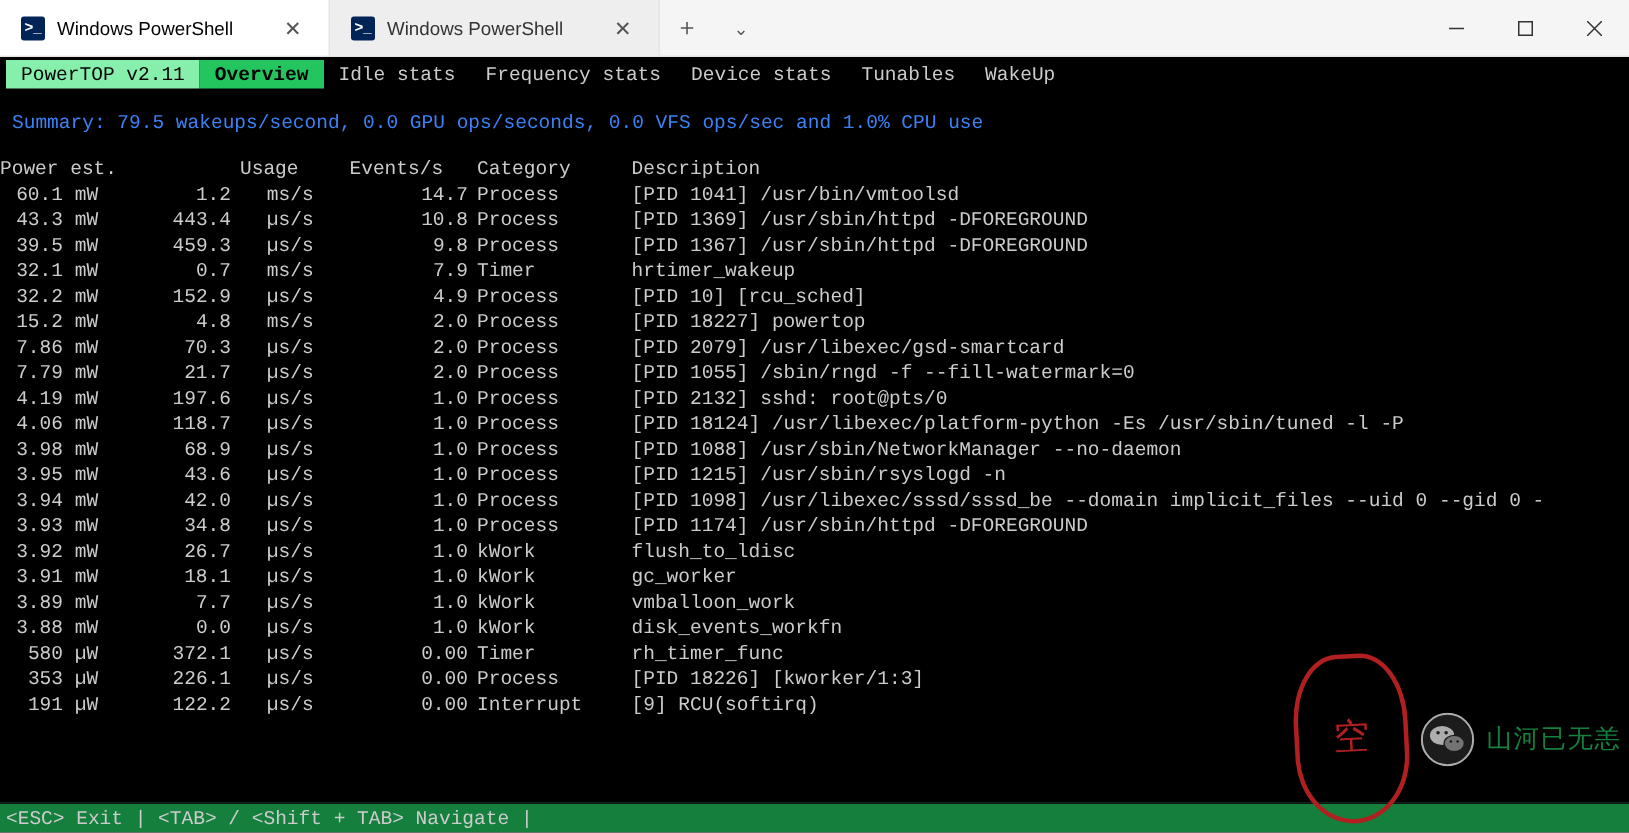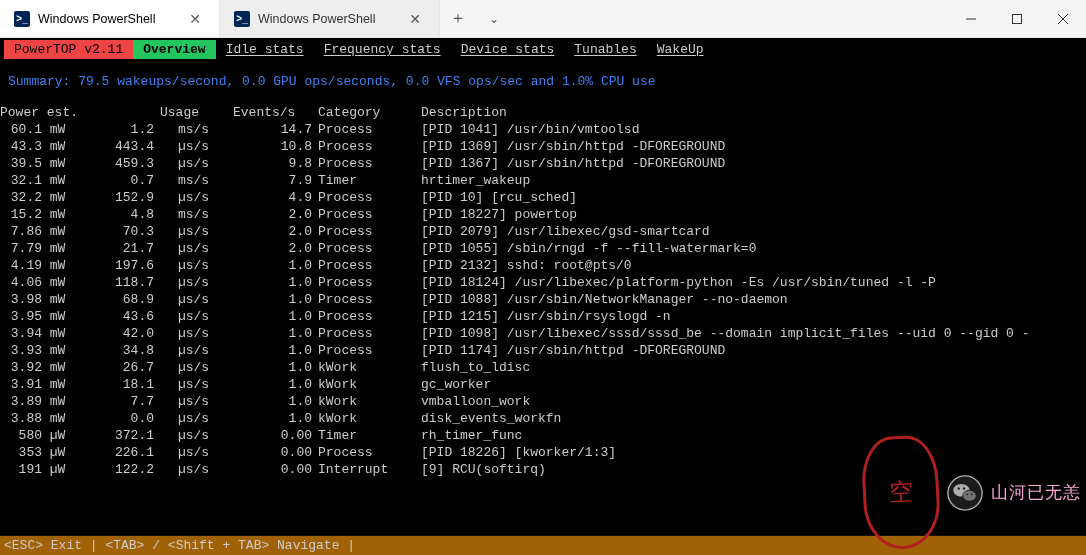--- a/index.html
+++ b/index.html
@@ -110,30 +110,29 @@
     .menubar {
       display: flex;
       gap: 0;
       padding-left: 4px;
     }
     .menuitem {
       padding: 1px 10px;
       color: #ccc;
     }
     .menuitem.version {
-      background: #ef4444;
+      background: #86efac;
       color: #000;
     }
     .menuitem.active {
       background: #22c55e;
       color: #000;
       font-weight: bold;
     }
     .menuitem:not(.version):not(.active) {
-      text-decoration: underline;
       text-underline-offset: 2px;
       text-align: center;
     }
     .summary {
       padding: 0 8px;
       margin: 14px 0 14px 0;
       color: #3b82f6;
     }
     .datatable {
       padding: 0 8px;
@@ -152,21 +151,21 @@
     .col-usage-u { width: 40px; text-align: center; }
     .col-usage-h { width: 73px; text-align: left; }
     .col-events { width: 85px; text-align: right; }
     .col-cat { width: 103px; text-align: left; }
     .col-desc { text-align: left; }
     .power-val { text-align: right; display: inline-block; width: 42px; }
     .power-unit { display: inline-block; width: 20px; }
     .footer {
       padding: 1px 4px;
       color: #ccc;
-      background: #a16207;
+      background: #15803d;
       border-top: 1px solid #111;
       margin-top: 2px;
       position: absolute;
       bottom: 0;
       left: 0;
       right: 0;
     }
     .watermark {
       position: absolute;
       right: 5px;
@@ -188,21 +187,21 @@
       border-radius: 40px 40px 50px 50px / 60px 60px 60px 60px;
       color: #b02020;
       display: flex;
       align-items: center;
       justify-content: center;
       font-size: 24px;
       font-family: serif;
       transform: rotate(-3deg);
     }
     .wm-text {
-      color: #f9a8d4;
+      color: #15803d;
       font-family: "Microsoft YaHei", sans-serif;
       font-size: 17px;
       letter-spacing: 1px;
       text-align: center;
     }
   </style>
 </head>
 <body>
 
 <div class="window">

